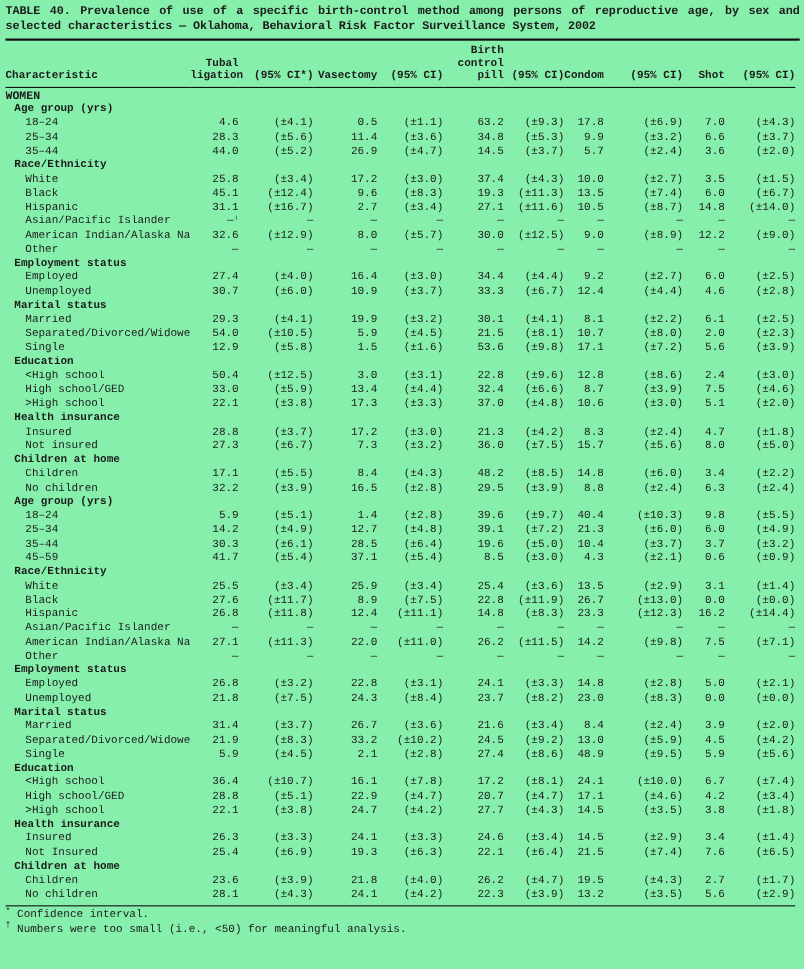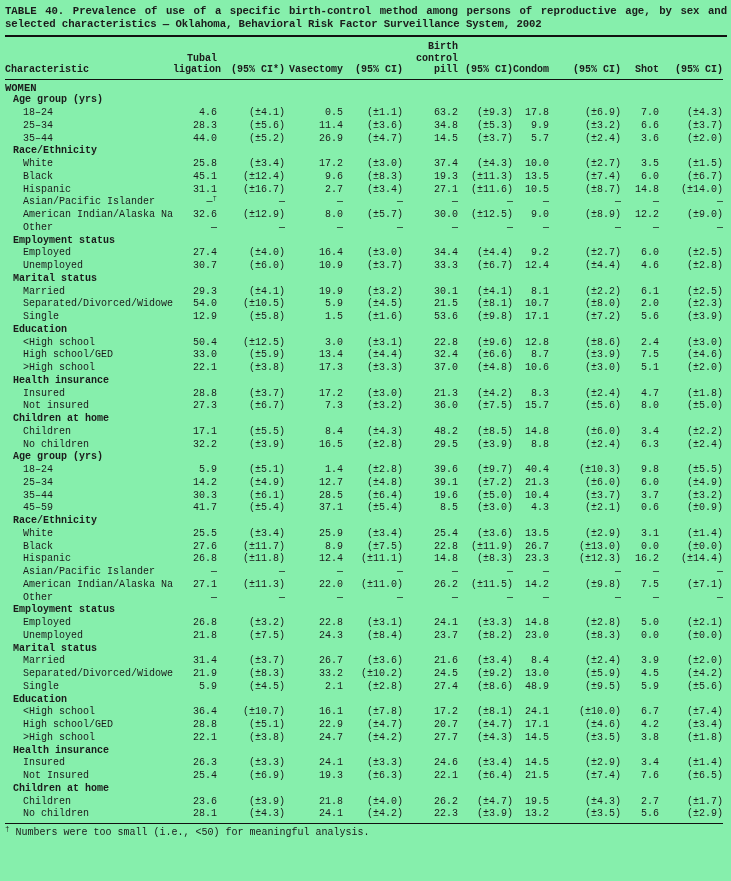--- a/index.html
+++ b/index.html
@@ -674,15 +674,16 @@
           <td class="num">22.3</td>
           <td class="num">(±3.9)</td>
           <td class="num">13.2</td>
           <td class="num">(±3.5)</td>
           <td class="num">5.6</td>
           <td class="num">(±2.9)</td>
         </tr>
       </tbody>
   </table>
   <div class="footnotes" id="footnotes">
+      <div class="footnote"><sup>*</sup> Confidence interval.</div>
       <div class="footnote"><sup>†</sup> Numbers were too small (i.e., &lt;50) for meaningful analysis.</div>
     </div>
 </div>
 
 </body></html>

